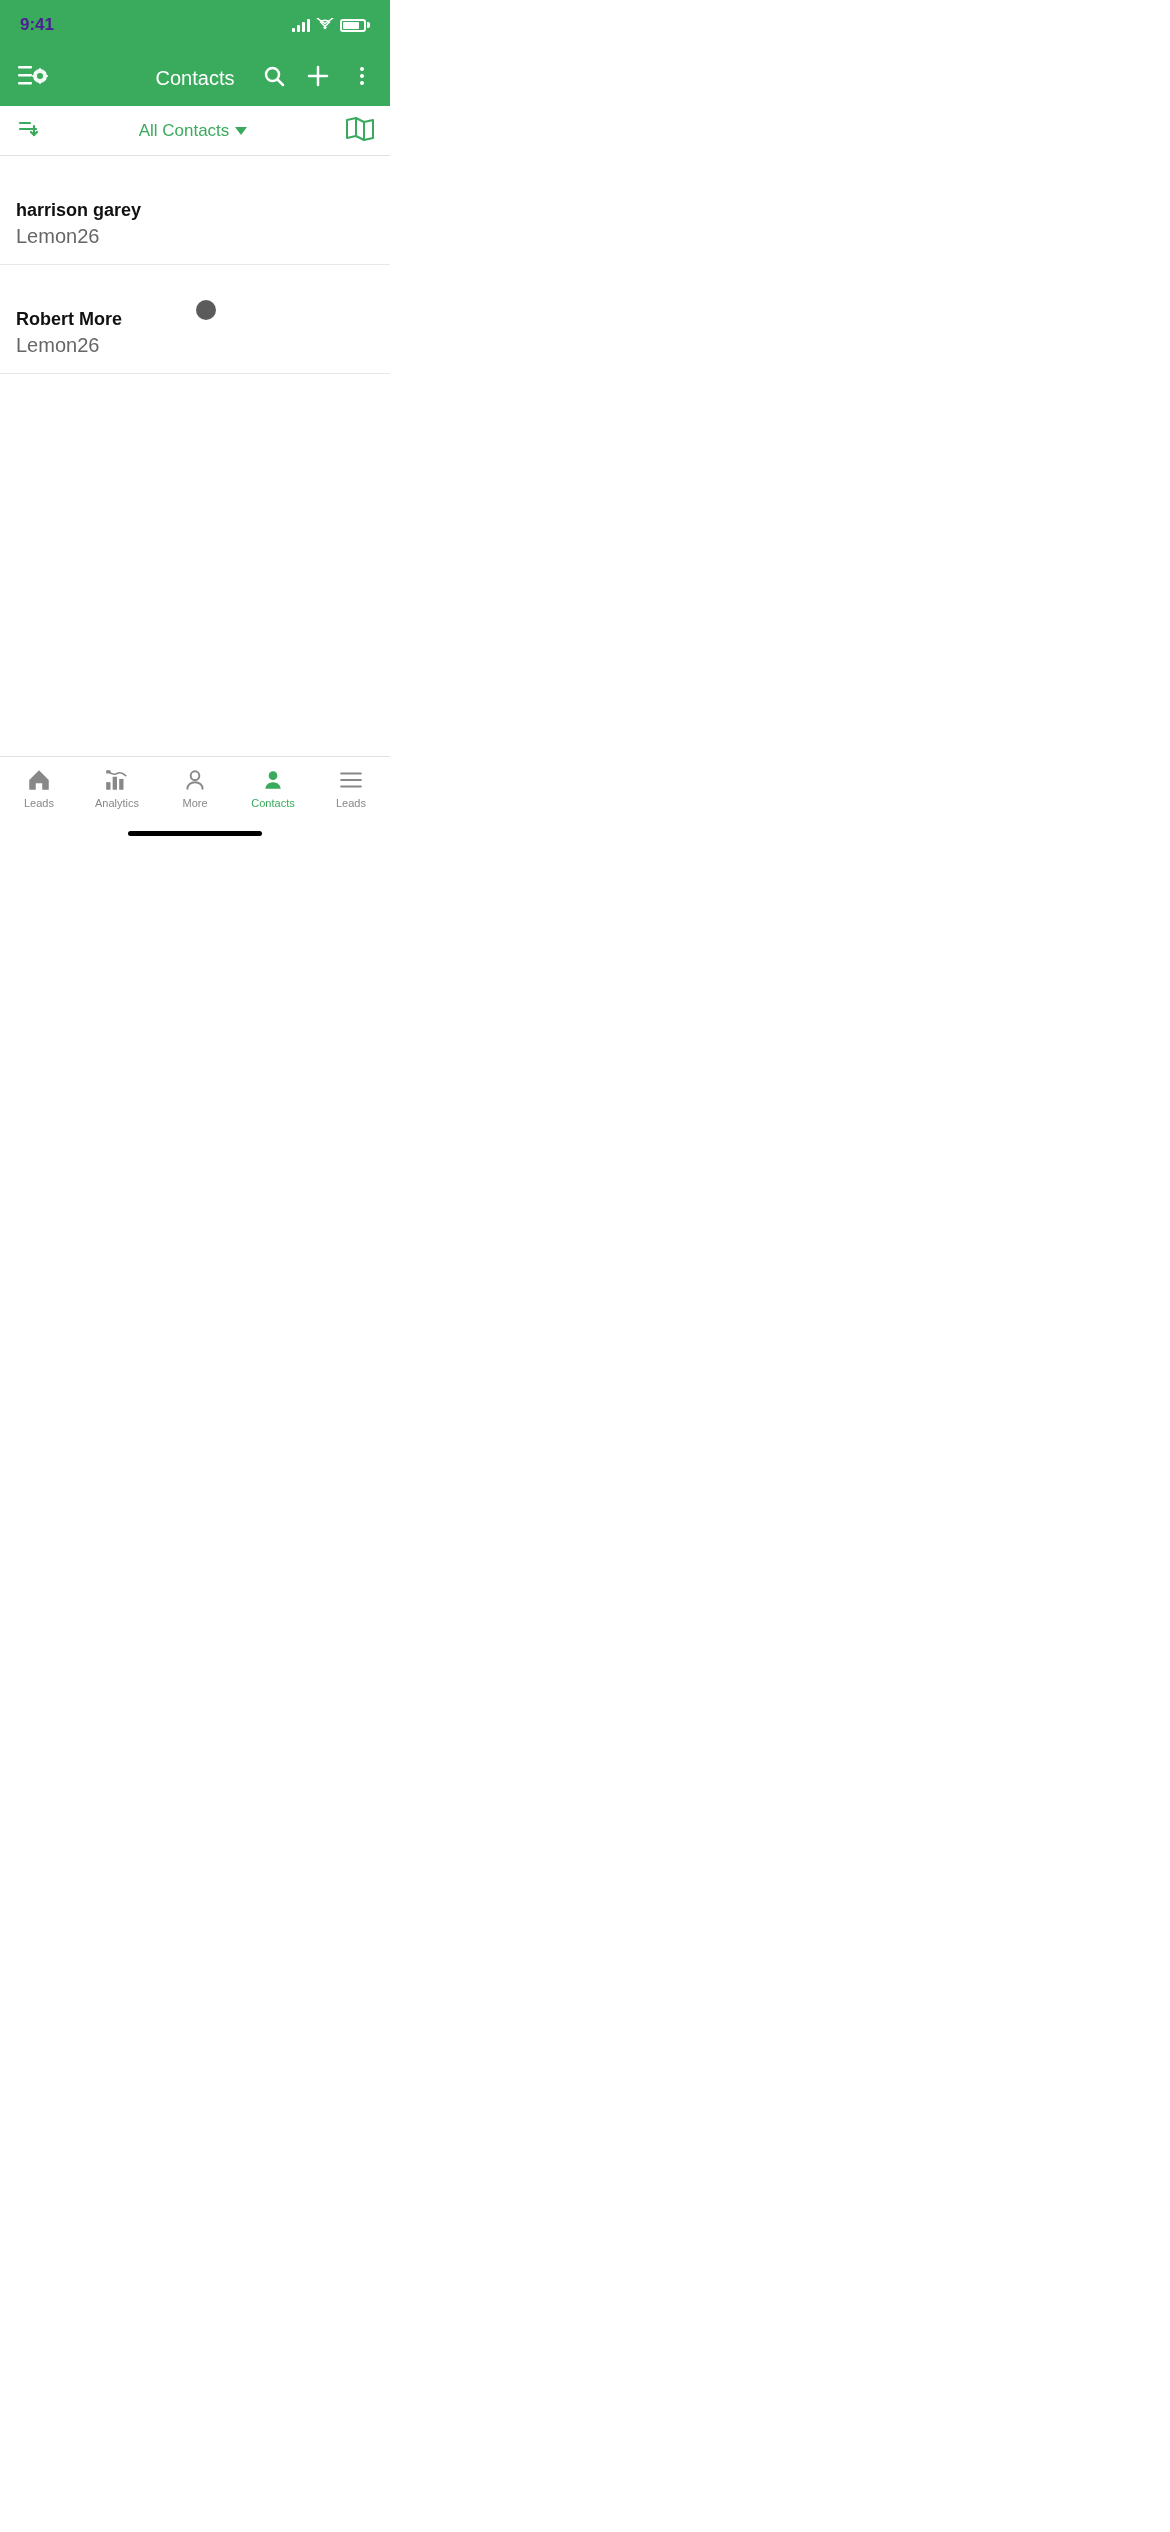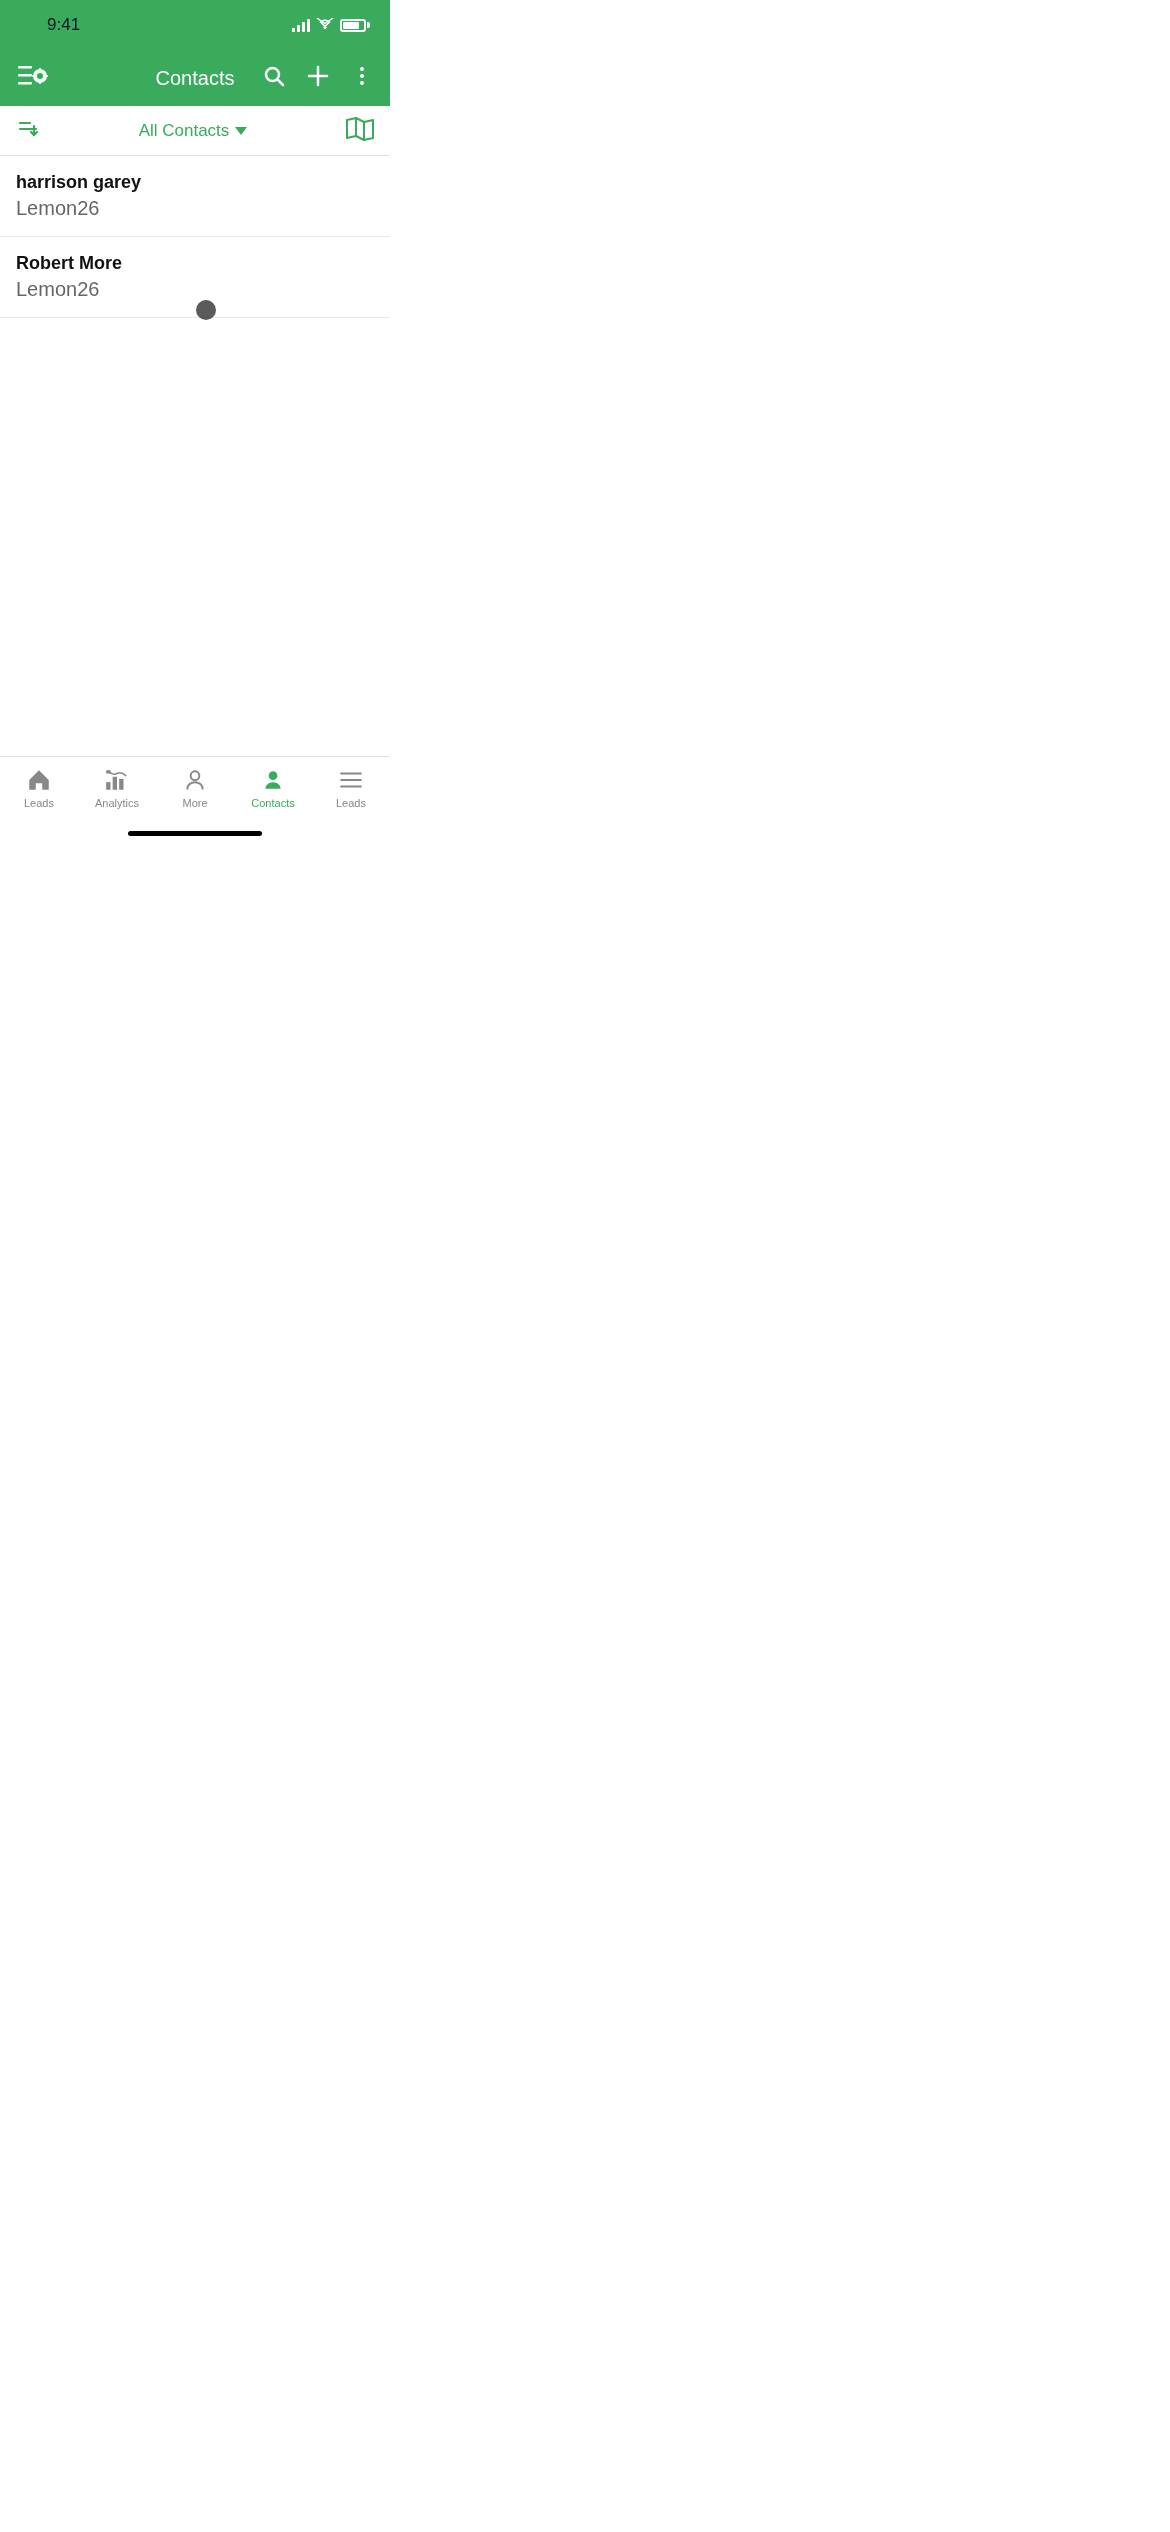--- a/index.html
+++ b/index.html
@@ -24,23 +24,22 @@
       height: 50px;
       display: flex;
       align-items: center;
       justify-content: space-between;
       padding: 0 20px;
       color: white;
     }
 
     .status-time {
       font-size: 17px;
-      font-weight: 400;
-      color: #0f172a;
-      margin-left: 27px;
+      font-weight: 700;
+      color: #4c1d95;
     }
 
     .status-icons {
       display: flex;
       align-items: center;
       gap: 6px;
     }
 
     
     .signal-bars {
@@ -155,20 +154,21 @@
       padding: 16px 16px;
       border-bottom: 1px solid #e8e8e8;
       cursor: pointer;
     }
 
     .contact-name {
       font-size: 18px;
       font-weight: 700;
       color: #111111;
       margin-bottom: 4px;
+      margin-top: 28px;
     }
 
     .contact-company {
       font-size: 20px;
       color: #666666;
     }
 
     
     .tab-bar {
       position: absolute;

